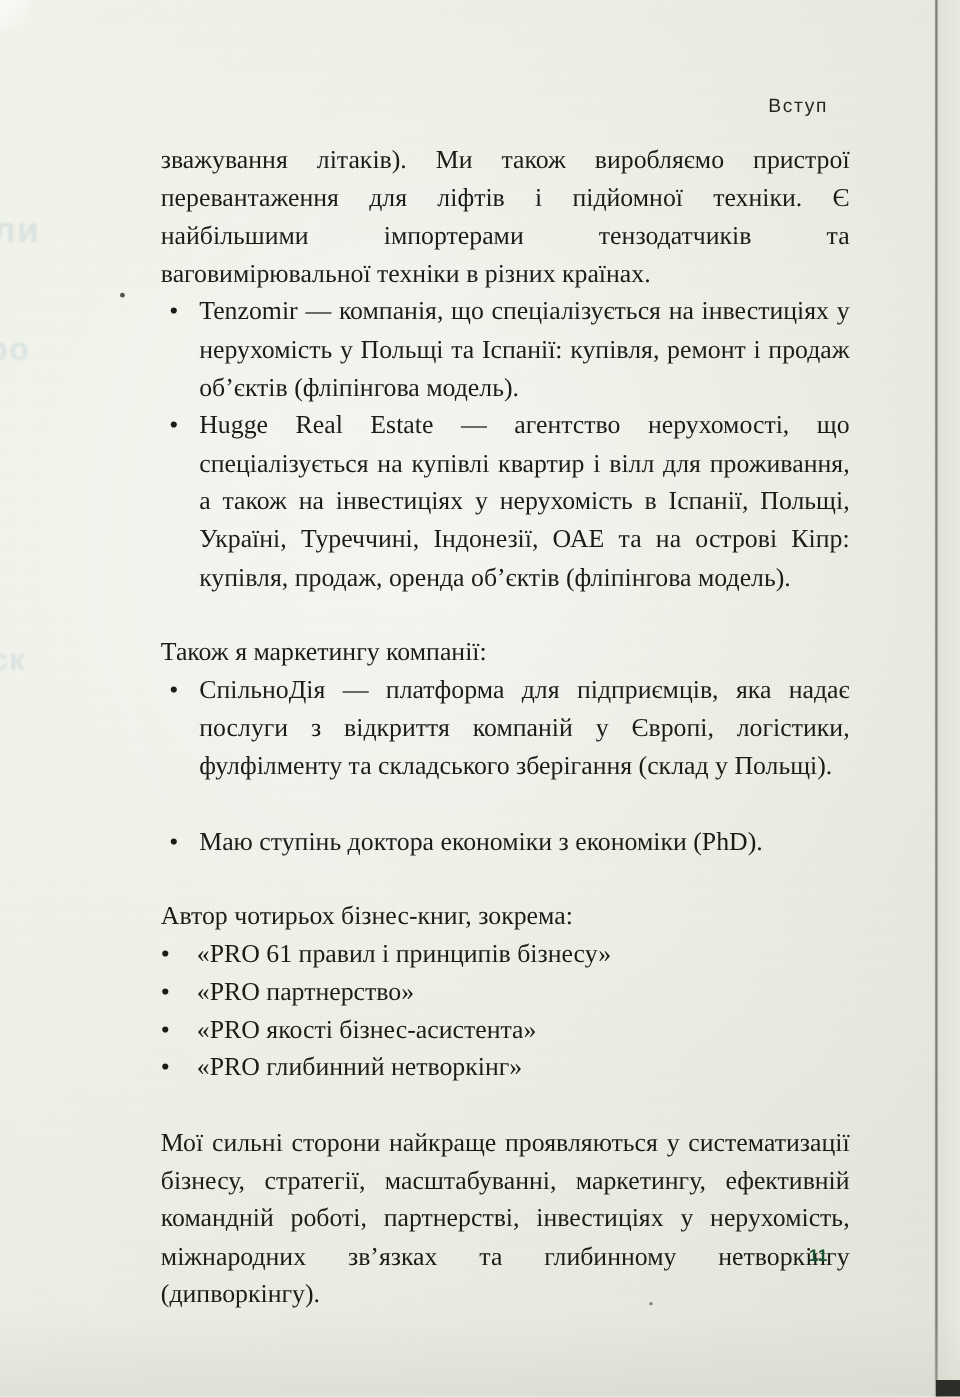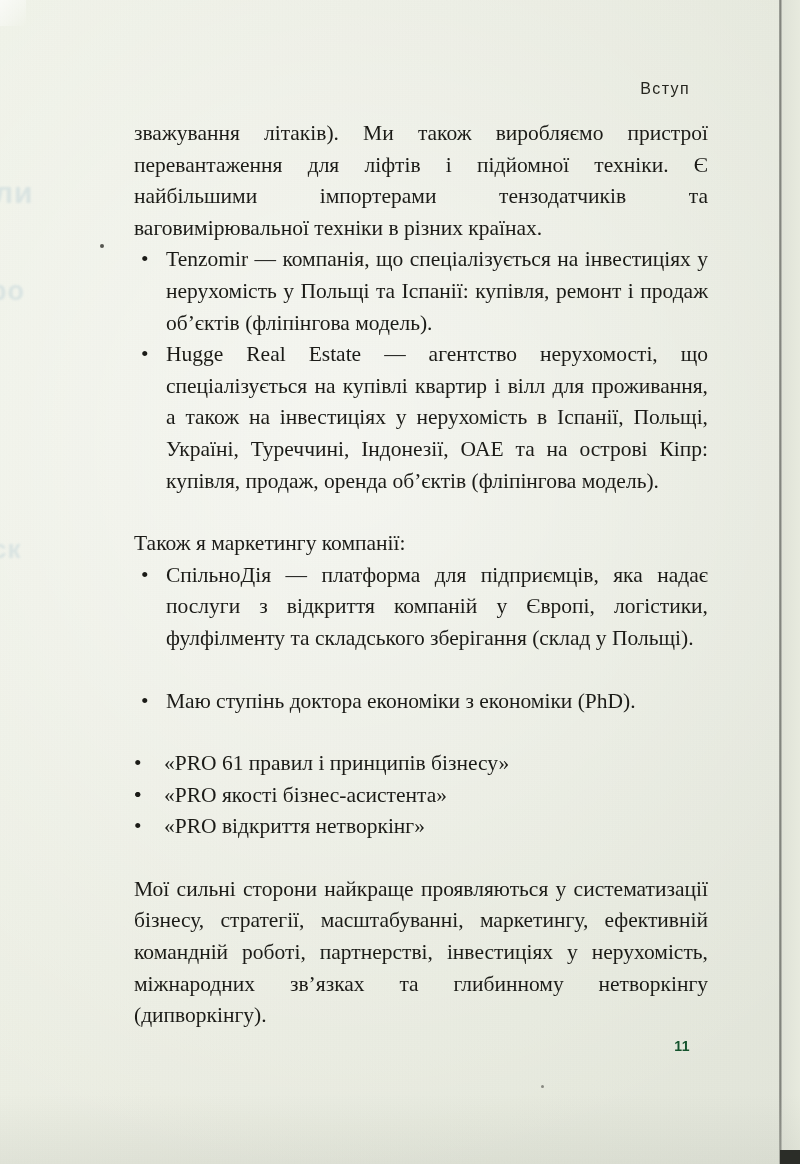--- a/index.html
+++ b/index.html
@@ -233,36 +233,38 @@
 
       <ul class="bullets no-justify">
         <li>
           <span class="bullet-dot">•</span>
           <span>Маю ступінь доктора економіки з економіки (PhD).</span>
         </li>
       </ul>
 
       <div class="gap-md"></div>
 
+      <p class="para no-justify">Автор чотирьох бізнес-книг, зокрема:</p>
 
       <ul class="bullets tight-left no-justify">
         <li>
           <span class="bullet-dot">•</span>
           <span>«PRO 61 правил і принципів бізнесу»</span>
         </li>
         <li>
           <span class="bullet-dot">•</span>
+          <span>«PRO партнерство»</span>
         </li>
         <li>
           <span class="bullet-dot">•</span>
           <span>«PRO якості бізнес-асистента»</span>
         </li>
         <li>
           <span class="bullet-dot">•</span>
-          <span>«PRO відкриття нетворкінг»</span>
+          <span>«PRO глибинний нетворкінг»</span>
         </li>
       </ul>
 
       <div class="gap-md"></div>
 
       <p class="para">Мої сильні сторони найкраще проявляються у систематизації бізнесу, стратегії, масштабуванні, маркетингу, ефективній командній роботі, партнерстві, інвестиціях у нерухомість, міжнародних зв’язках та глибинному нетворкінгу (дипворкінгу).</p>
 
     </div>
 
     <div class="page-number">11</div>

